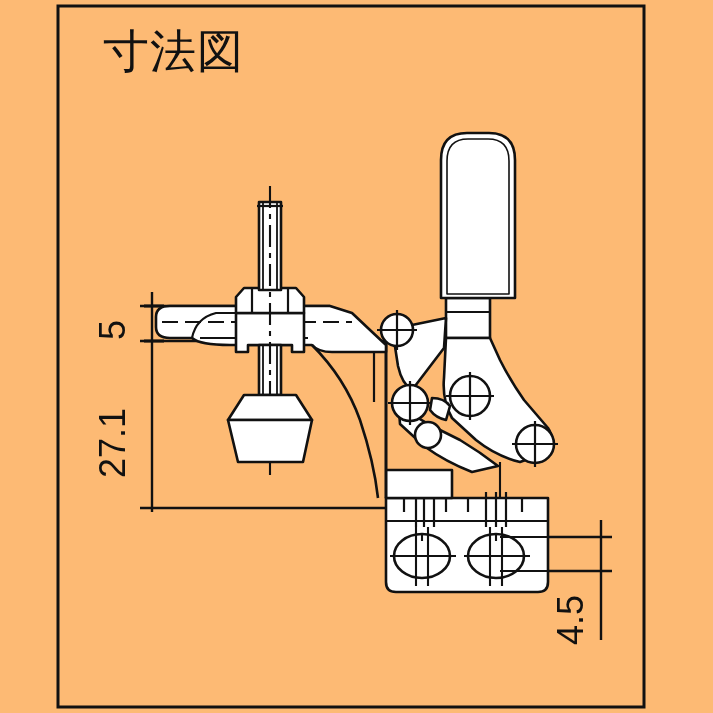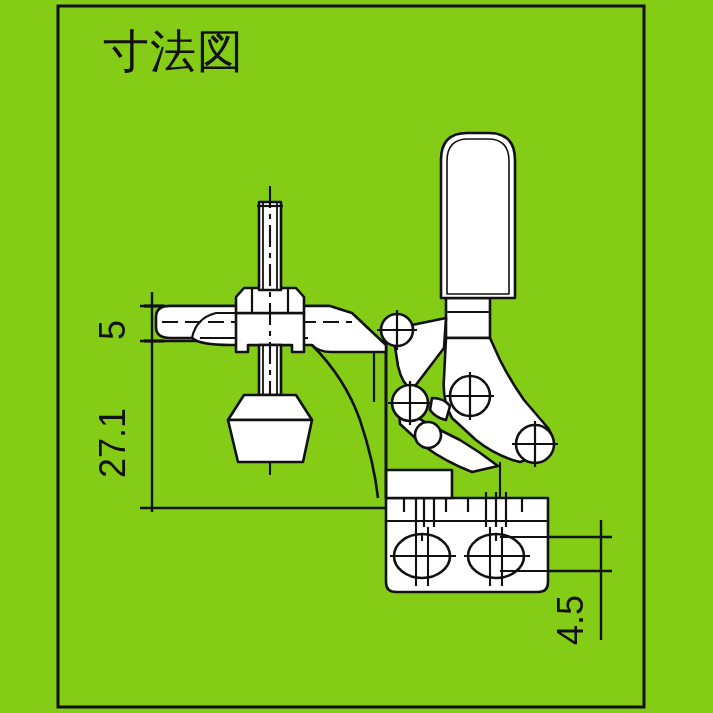--- a/index.html
+++ b/index.html
@@ -10,21 +10,21 @@
   body {
     width: 713px;
     height: 713px;
     font-family: "Liberation Sans", sans-serif;
     overflow: hidden;
   }
   #page {
     position: relative;
     width: 713px;
     height: 713px;
-    background: #84cc16;
+    background: #fdba74;
     text-decoration: underline;
   }
   #drawing-svg {
     position: absolute;
     left: 0;
     top: 0;
     display: block;
   }
   .title-text {
     font-family: "DejaVu Sans", sans-serif;

